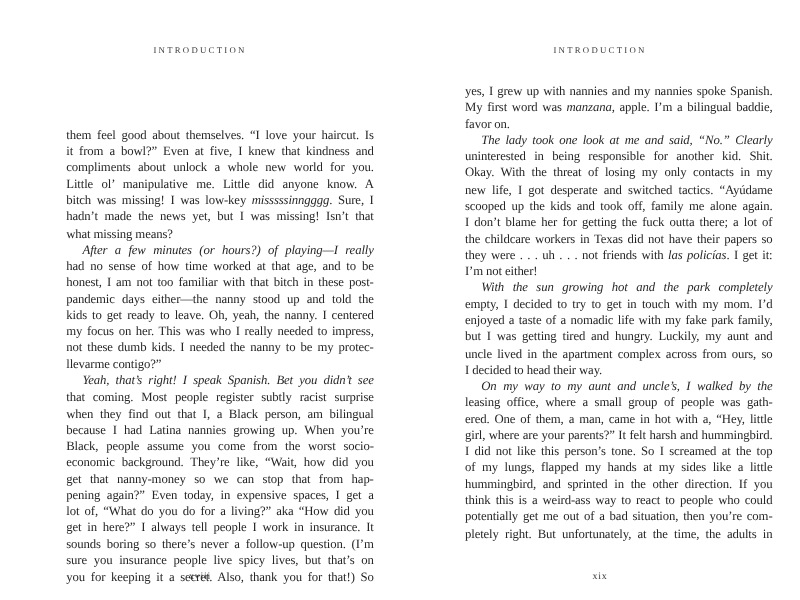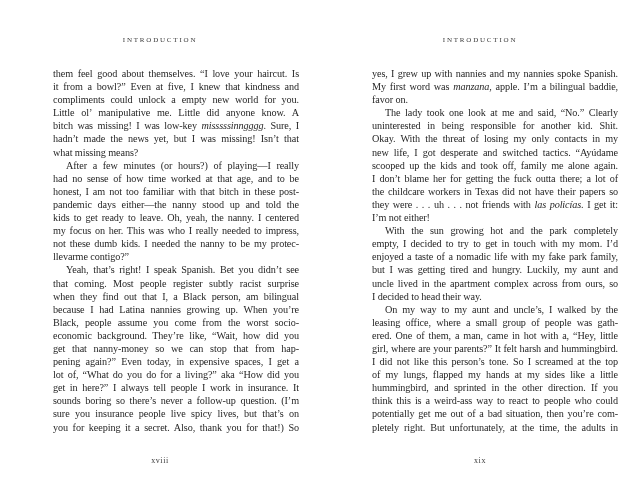--- a/index.html
+++ b/index.html
@@ -35,35 +35,35 @@
     color: #3a3a3a;
     text-transform: uppercase;
     font-family: "Liberation Serif", serif;
   }
 
   .page-body {
     position: absolute;
     top: 52px;
     width: 246px;
   }
-  .page.left  .page-body { left: 53px; }
+  .page.left  .page-body { left: 53px; margin-top: 35px; }
   .page.right .page-body { left: 52px; }
 
   .line {
     font-family: "Liberation Serif", serif;
     font-size: 10.2px;
     letter-spacing: -0.1px;
     line-height: 13.1px;
     color: #262626;
     white-space: nowrap;
     text-align: justify;
     text-align-last: justify;
   }
   .line.end    { text-align-last: left; }
-  .line.indent { text-indent: 13px; }
+  .line.indent { text-indent: 13px; font-style: italic; }
   .line i      { font-style: italic; }
 
   .page-number {
     position: absolute;
     top: 441px;
     left: 0;
     width: 100%;
     text-align: center;
     font-size: 8px;
     letter-spacing: 0.6px;
@@ -74,21 +74,21 @@
 </head>
 <body>
 
 <div class="spread">
 
   <section class="page left">
     <div class="running-head">INTRODUCTION</div>
     <div class="page-body">
         <div class="line">them feel good about themselves. “I love your haircut. Is</div>
         <div class="line">it from a bowl?” Even at five, I knew that kindness and</div>
-        <div class="line">compliments could unlock a empty new world for you.</div>
+        <div class="line">compliments about unlock a whole new world for you.</div>
         <div class="line">Little ol’ manipulative me. Little did anyone know. A</div>
         <div class="line">bitch was missing! I was low-key <i>misssssinngggg</i>. Sure, I</div>
         <div class="line">hadn’t made the news yet, but I was missing! Isn’t that</div>
         <div class="line end">what missing means?</div>
         <div class="line indent">After a few minutes (or hours?) of playing—I really</div>
         <div class="line">had no sense of how time worked at that age, and to be</div>
         <div class="line">honest, I am not too familiar with that bitch in these post-</div>
         <div class="line">pandemic days either—the nanny stood up and told the</div>
         <div class="line">kids to get ready to leave. Oh, yeah, the nanny. I centered</div>
         <div class="line">my focus on her. This was who I really needed to impress,</div>

